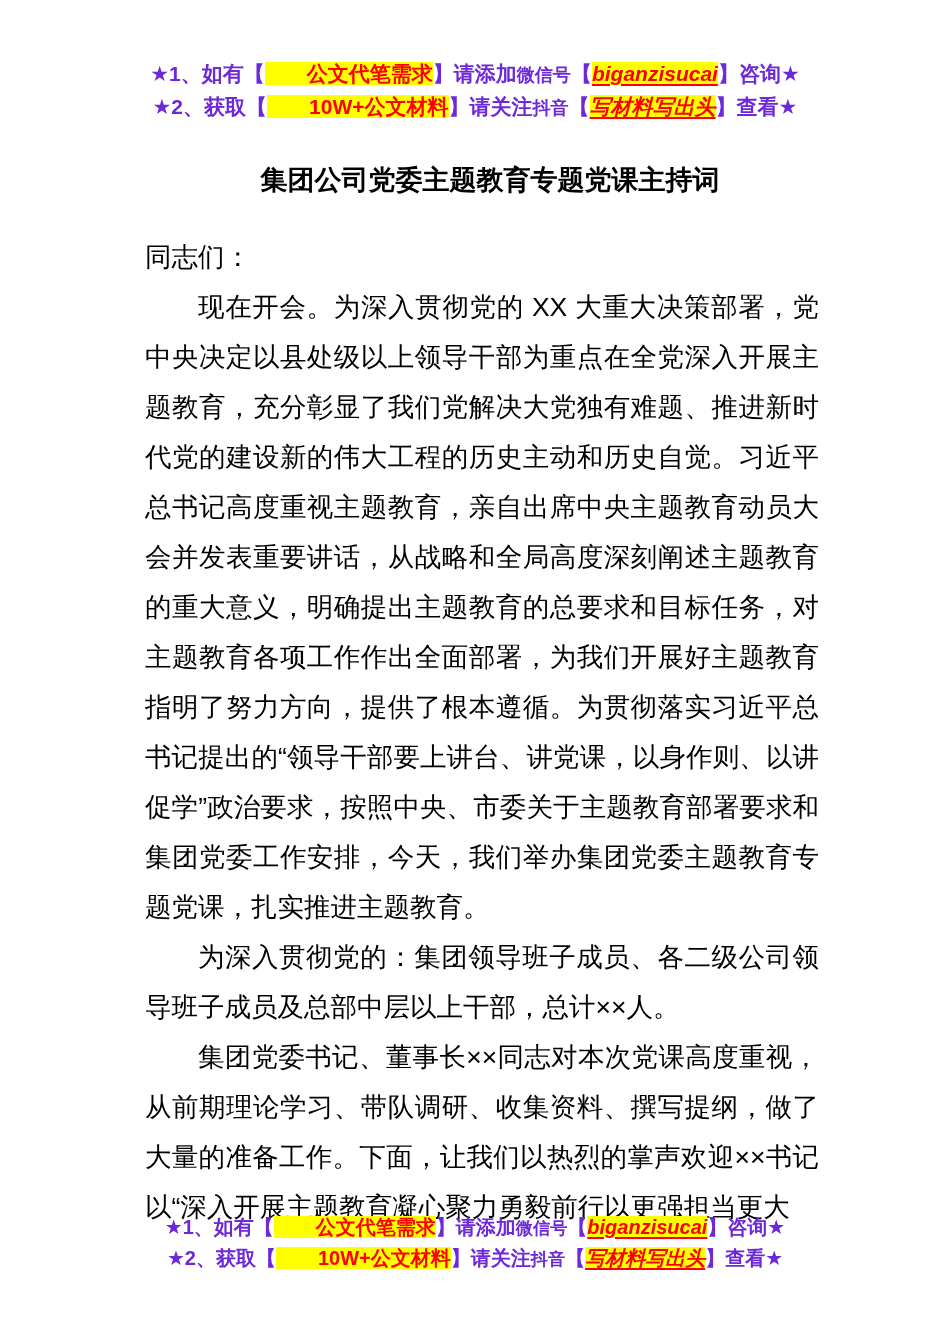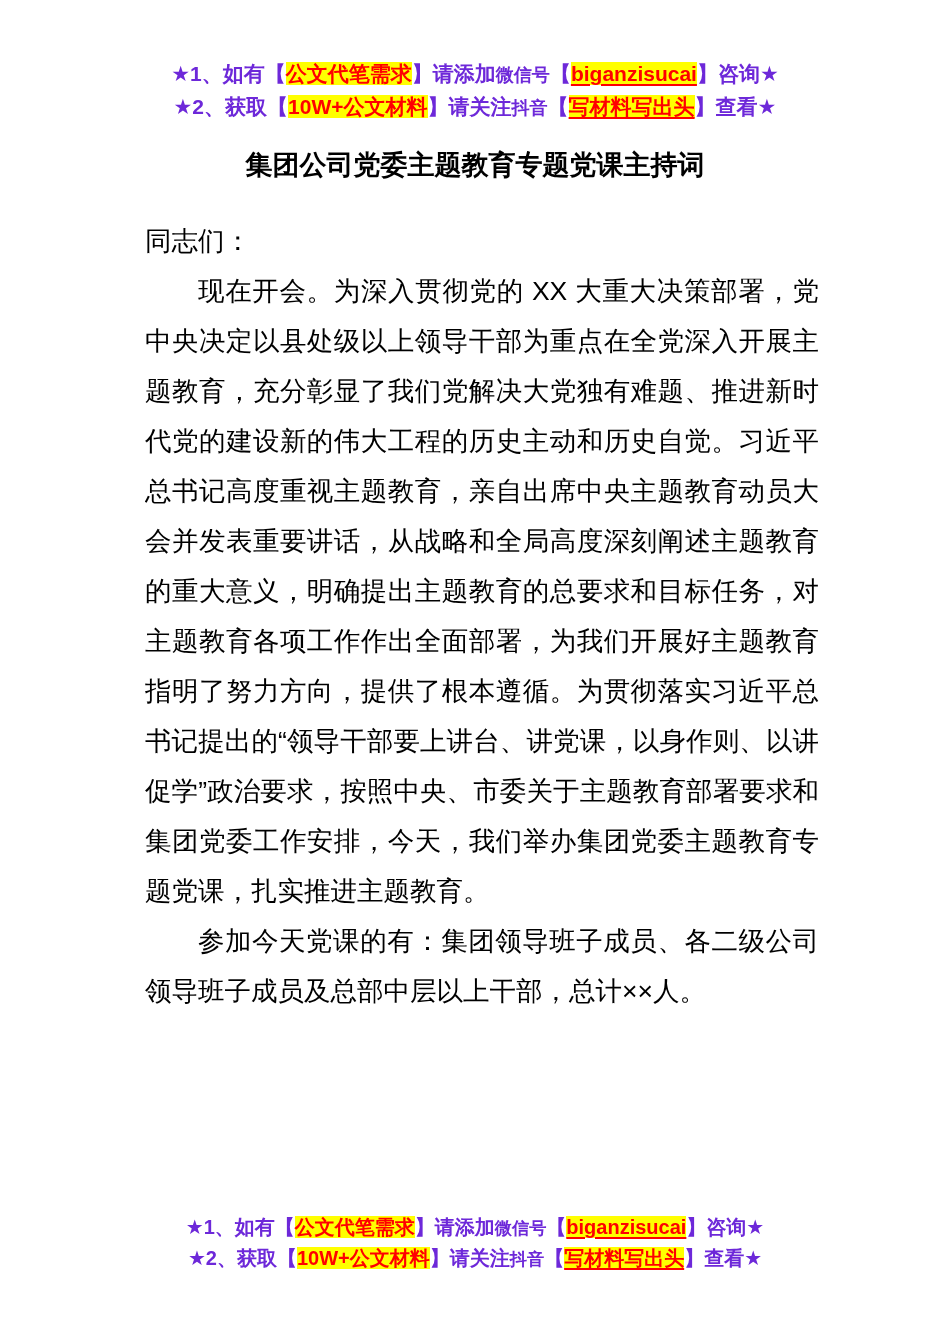--- a/index.html
+++ b/index.html
@@ -15,34 +15,34 @@
 
   
   .banner {
     position: absolute; left: 139px; width: 672px;
     text-align: center; font-weight: bold; white-space: nowrap;
   }
   .banner-top    { top: 58px;   font-size: 21px; line-height: 32px; }
   .banner-bottom { top: 1212px; font-size: 20px; line-height: 30px; }
   .seg        { color: #6d28d9; }
   .seg-small  { font-size: 0.86em; margin-top: 24px; }
-  .seg-hl     { color: var(--accent-red, #ff0000); background: var(--hl-yellow, #ffff00); }
+  .seg-hl     { color: var(--accent-red, #ff0000); background: var(--hl-yellow, #ffff00); padding-left: 42px; }
   .seg-u      { text-decoration-thickness: 2px; text-underline-offset: 3px; }
   .seg-hl-u   { color: var(--accent-red, #ff0000); background: var(--hl-yellow, #ffff00);
-                text-decoration: underline; text-decoration-thickness: 2px; text-underline-offset: 3px; }
+                text-decoration: underline; text-decoration-thickness: 2px; text-underline-offset: 3px; font-style: italic; }
 
   
   .doc-title {
-    position: absolute; top: 145px; left: 139px; width: 672px; margin: 0;
+    position: absolute; top: 145px; left: 139px; width: 672px; margin: 15px;
     text-align: center; font-size: 27px; font-weight: bold; line-height: 40px;
   }
 
   
   .content {
-    position: absolute; top: 216px; left: 145px; width: 674px; height: 1002px;
+    position: absolute; top: 232px; left: 145px; width: 674px; height: 1002px;
     font-size: 26.5px; line-height: 50px; text-align: justify;
     overflow: hidden;
   }
   .content p { margin: 0; }
   .para { text-indent: 2em; }
   .salutation { text-indent: 0; }
 </style>
 </head>
 <body>
 
@@ -51,21 +51,22 @@
   <div class="banner banner-top">
     <div class="banner-line"><span class="seg seg-plain">★1、如有【</span><span class="seg seg-hl">公文代笔需求</span><span class="seg seg-plain">】请</span><span class="seg seg-u">添加</span><span class="seg seg-small">微信号</span><span class="seg seg-plain">【</span><span class="seg seg-hl-u">biganzisucai</span><span class="seg seg-plain">】咨询★</span></div>
     <div class="banner-line"><span class="seg seg-plain">★2、获取【</span><span class="seg seg-hl">10W+公文材料</span><span class="seg seg-plain">】请</span><span class="seg seg-u">关注</span><span class="seg seg-small">抖音</span><span class="seg seg-plain">【</span><span class="seg seg-hl-u">写材料写出头</span><span class="seg seg-plain">】查看★</span></div>
   </div>
 
   <h1 class="doc-title">集团公司党委主题教育专题党课主持词</h1>
 
   <div class="content">
     <p class="salutation">同志们：</p>
     <p class="para">现在开会。为深入贯彻党的 XX 大重大决策部署，党中央决定以县处级以上领导干部为重点在全党深入开展主题教育，充分彰显了我们党解决大党独有难题、推进新时代党的建设新的伟大工程的历史主动和历史自觉。习近平总书记高度重视主题教育，亲自出席中央主题教育动员大会并发表重要讲话，从战略和全局高度深刻阐述主题教育的重大意义，明确提出主题教育的总要求和目标任务，对主题教育各项工作作出全面部署，为我们开展好主题教育指明了努力方向，提供了根本遵循。为贯彻落实习近平总书记提出的“领导干部要上讲台、讲党课，以身作则、以讲促学”政治要求，按照中央、市委关于主题教育部署要求和集团党委工作安排，今天，我们举办集团党委主题教育专题党课，扎实推进主题教育。</p>
-    <p class="para">参加今天党课的有：集团领导班子成员、各二级公司领导班子成员及总部中层以上干部，总计××人。</p>
+    <p class="para">为深入贯彻党的：集团领导班子成员、各二级公司领导班子成员及总部中层以上干部，总计××人。</p>
+    <p class="para">集团党委书记、董事长××同志对本次党课高度重视，从前期理论学习、带队调研、收集资料、撰写提纲，做了大量的准备工作。下面，让我们以热烈的掌声欢迎××书记以“深入开展主题教育凝心聚力勇毅前行以更强担当更大</p>
   </div>
 
   <div class="banner banner-bottom">
     <div class="banner-line"><span class="seg seg-plain">★1、如有【</span><span class="seg seg-hl">公文代笔需求</span><span class="seg seg-plain">】请</span><span class="seg seg-u">添加</span><span class="seg seg-small">微信号</span><span class="seg seg-plain">【</span><span class="seg seg-hl-u">biganzisucai</span><span class="seg seg-plain">】咨询★</span></div>
     <div class="banner-line"><span class="seg seg-plain">★2、获取【</span><span class="seg seg-hl">10W+公文材料</span><span class="seg seg-plain">】请</span><span class="seg seg-u">关注</span><span class="seg seg-small">抖音</span><span class="seg seg-plain">【</span><span class="seg seg-hl-u">写材料写出头</span><span class="seg seg-plain">】查看★</span></div>
   </div>
 
 </div>
 
 </body></html>

